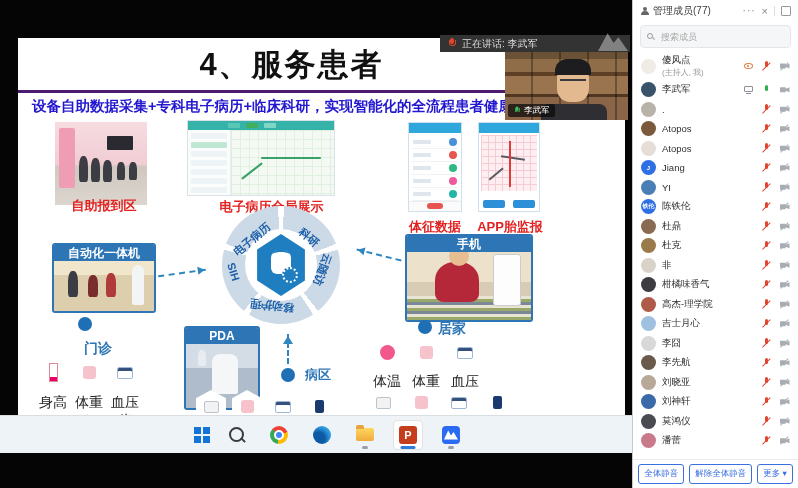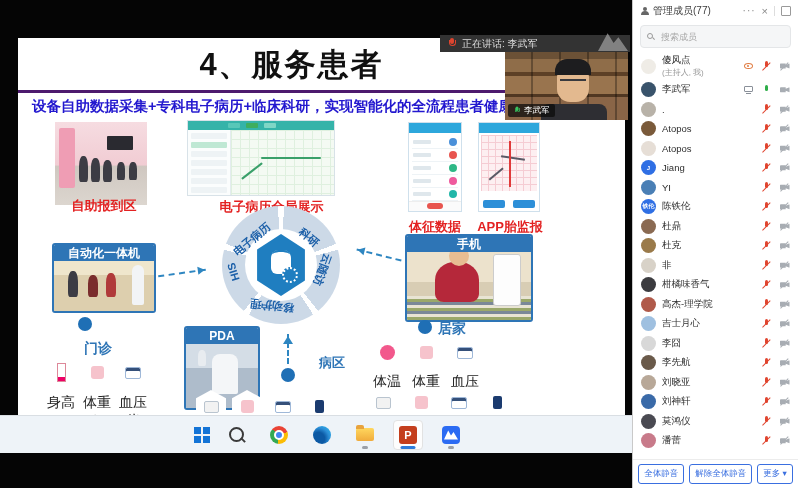--- a/index.html
+++ b/index.html
@@ -318,21 +318,21 @@
           <i class="fig" style="left:14px;top:26px;width:10px;height:26px;"></i>
           <i class="fig" style="left:34px;top:30px;width:10px;height:22px;background:#7a2d2d;"></i>
           <i class="fig" style="left:52px;top:28px;width:10px;height:24px;background:#b03a3a;"></i>
           <i class="fig" style="left:78px;top:20px;width:12px;height:40px;background:#f2f4f6;border-radius:6px 6px 2px 2px;"></i>
         </div>
       </div>
       <span class="dot" style="left:60px;top:279px;"></span>
       <div class="darrow" style="left:140px;top:234px;width:48px;transform:rotate(-8deg);"></div>
 
       <div class="blue-label" style="left:50px;top:302px;width:60px;font-size:14px;">门诊</div>
-      <div class="hexgrp" style="left:24px;top:318px;width:130px;height:60px;">
+      <div class="hexgrp" style="left:16px;top:318px;width:130px;height:60px;">
         <div class="hex" style="left:4px;top:0;">
             <i class="t-tall"></i>
           </div>
         <div class="hex" style="left:40px;top:0;">
             <i class="t-square"></i>
           </div>
         <div class="hex" style="left:76px;top:0;">
             <i class="t-dev"></i>
           </div>
         <span class="hx-label" style="left:-1px;top:38px;">身高</span>
@@ -342,21 +342,21 @@
 
       <div class="pbox pda-box">
         <div class="cap">PDA</div>
         <div class="pda-ph">
             <span class="nurse"></span>
           <i class="fig" style="left:12px;top:22px;width:8px;height:16px;background:#e8ecf0;"></i>
         </div>
       </div>
       <div class="darrow-v" style="left:269px;top:296px;height:30px;"></div>
       <span class="dot" style="left:263px;top:330px;"></span>
-      <div class="blue-label" style="left:280px;top:316px;width:40px;font-size:13px;margin-left:14px;">病区</div>
+      <div class="blue-label" style="left:280px;top:328px;width:40px;font-size:13px;">病区</div>
       <div class="hexgrp" style="left:178px;top:352px;width:150px;height:40px;">
         <div class="hex" style="left:0;top:0;">
             <i class="t-gray"></i>
           </div>
         <div class="hex" style="left:36px;top:0;">
             <i class="t-square"></i>
           </div>
         <div class="hex" style="left:72px;top:0;">
             <i class="t-dev"></i>
           </div>

